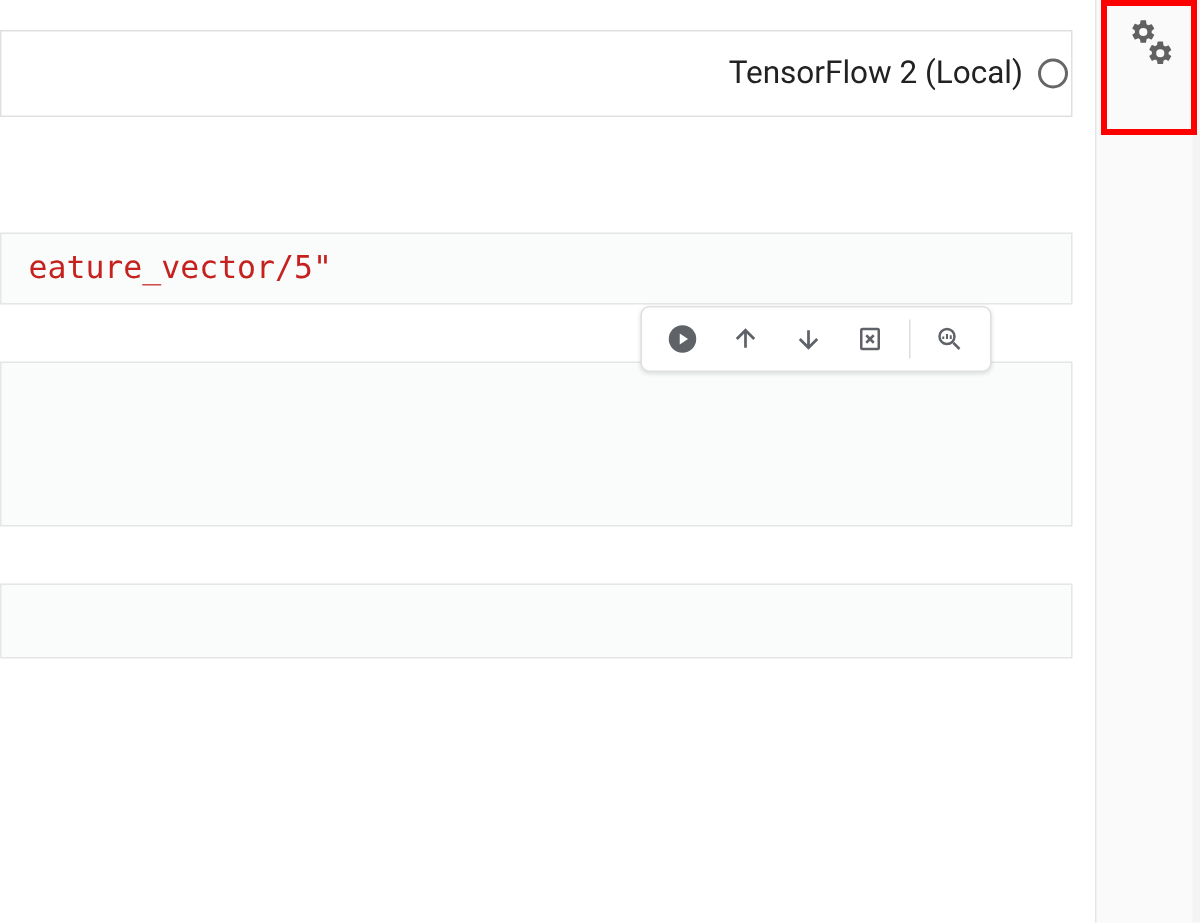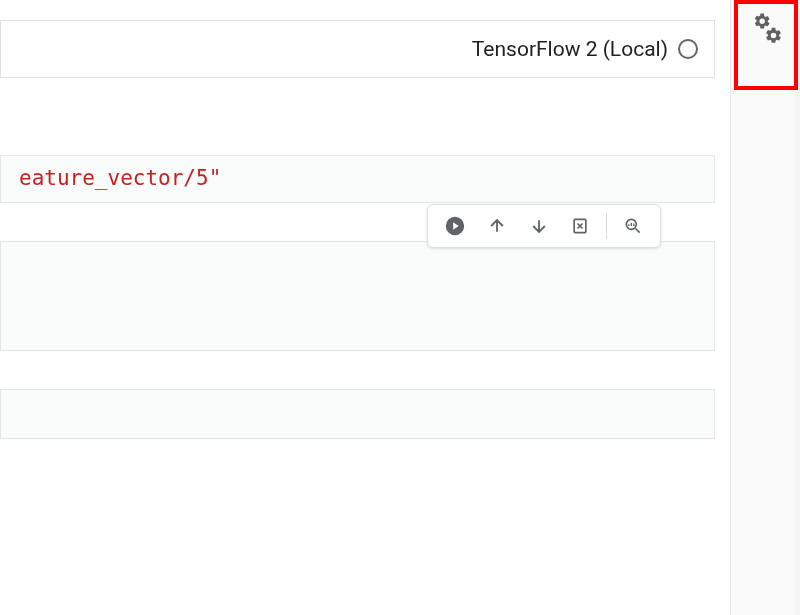--- a/index.html
+++ b/index.html
@@ -46,21 +46,21 @@
       position: absolute;
       top: 20px;
       left: 0;
       width: 715px;
       height: 58px;
       border: 1px solid #e0e0e0;
       background: #fff;
       display: flex;
       align-items: center;
       justify-content: flex-end;
-      padding-right: 16px;
+      padding-right: 2px;
     }
     .kernel-label {
       font-size: 21px;
       color: #222;
       margin-right: 10px;
     }
     .kernel-status {
       width: 20px;
       height: 20px;
       border: 2px solid #666;

